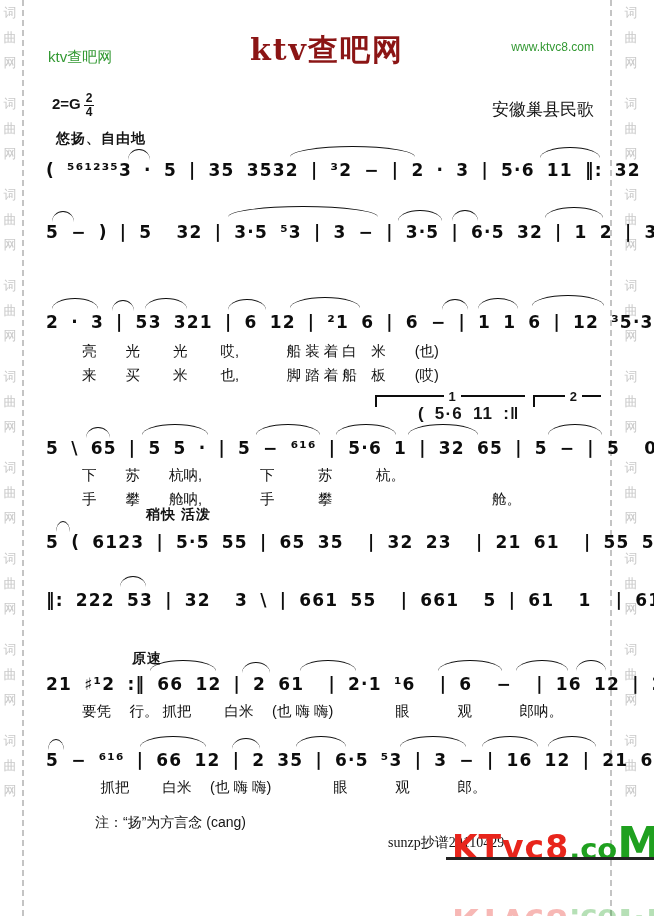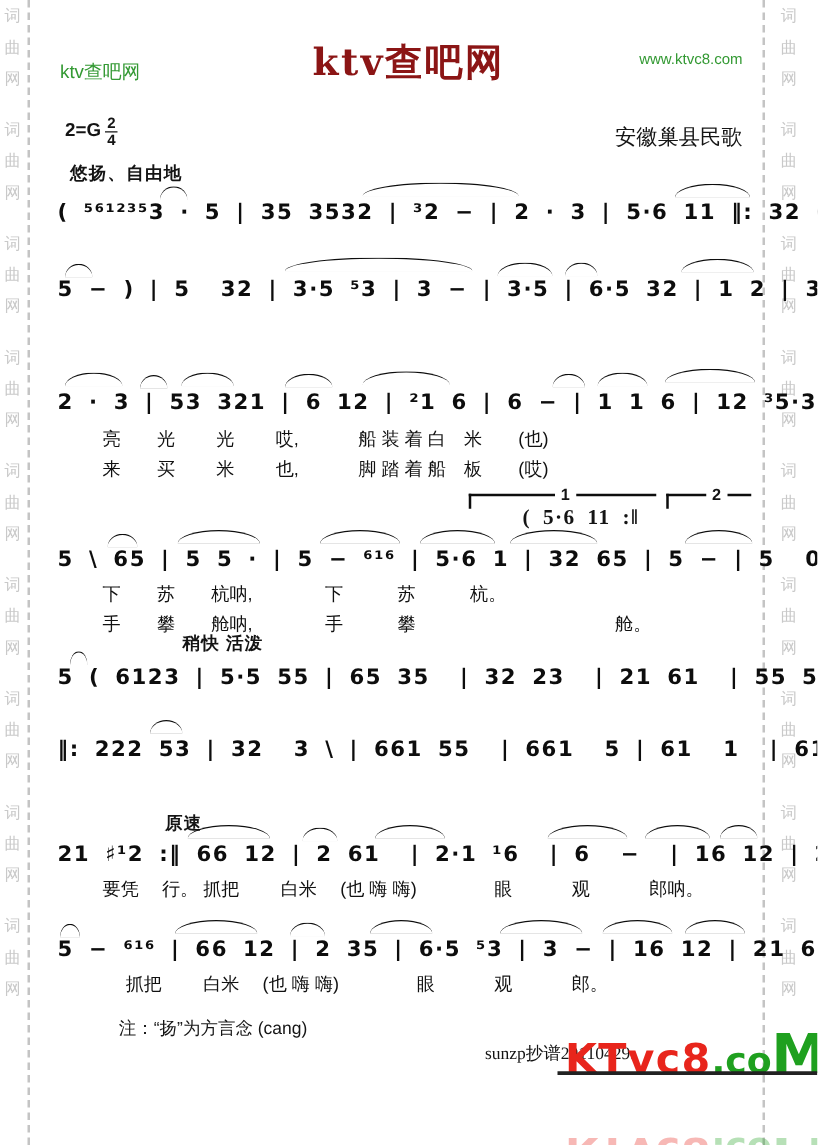--- a/index.html
+++ b/index.html
@@ -36,21 +36,21 @@
          font-family:"DejaVu Sans",sans-serif;}
   .lyric{position:absolute;left:82px;width:530px;font-size:14.5px;white-space:pre;color:#111;}
   .slur{position:absolute;height:11px;border-top:1.5px solid #0d0d0d;
         border-radius:50% 50% 0 0 / 100% 100% 0 0;}
   
   .volta{position:absolute;border-top:2px solid #0d0d0d;border-left:2px solid #0d0d0d;height:12px;}
   .volta .vlabel{position:relative;top:-10px;left:45%;background:#fff;padding:0 5px;
                  font-size:13px;font-weight:bold;}
   .volta2{border-left:2px solid #0d0d0d;}
   .volta-notes{position:absolute;font-size:17px;font-weight:bold;white-space:pre;
-               letter-spacing:1.2px;word-spacing:4px;font-family:Liberation Serif, serif;}
+               letter-spacing:1.2px;word-spacing:4px;font-family:Liberation Sans, sans-serif;}
   
   .footnote{position:absolute;left:95px;top:814px;font-size:14px;}
   .credit{position:absolute;left:388px;top:834px;font-size:14px;
           font-family:"Liberation Serif",serif;}
   .logo{position:absolute;left:452px;top:818px;white-space:nowrap;font-weight:bold;
         font-family:"DejaVu Sans",sans-serif;}
   .logo .p1{font-size:33px;color:var(--logo_red);letter-spacing:1px;}
   .logo .p2{font-size:29px;color:var(--logo_green);}
   .logo .p3{font-size:44px;color:var(--logo_green);}
   .logo-line{position:absolute;left:446px;top:857px;width:208px;height:3px;background:#222;}

